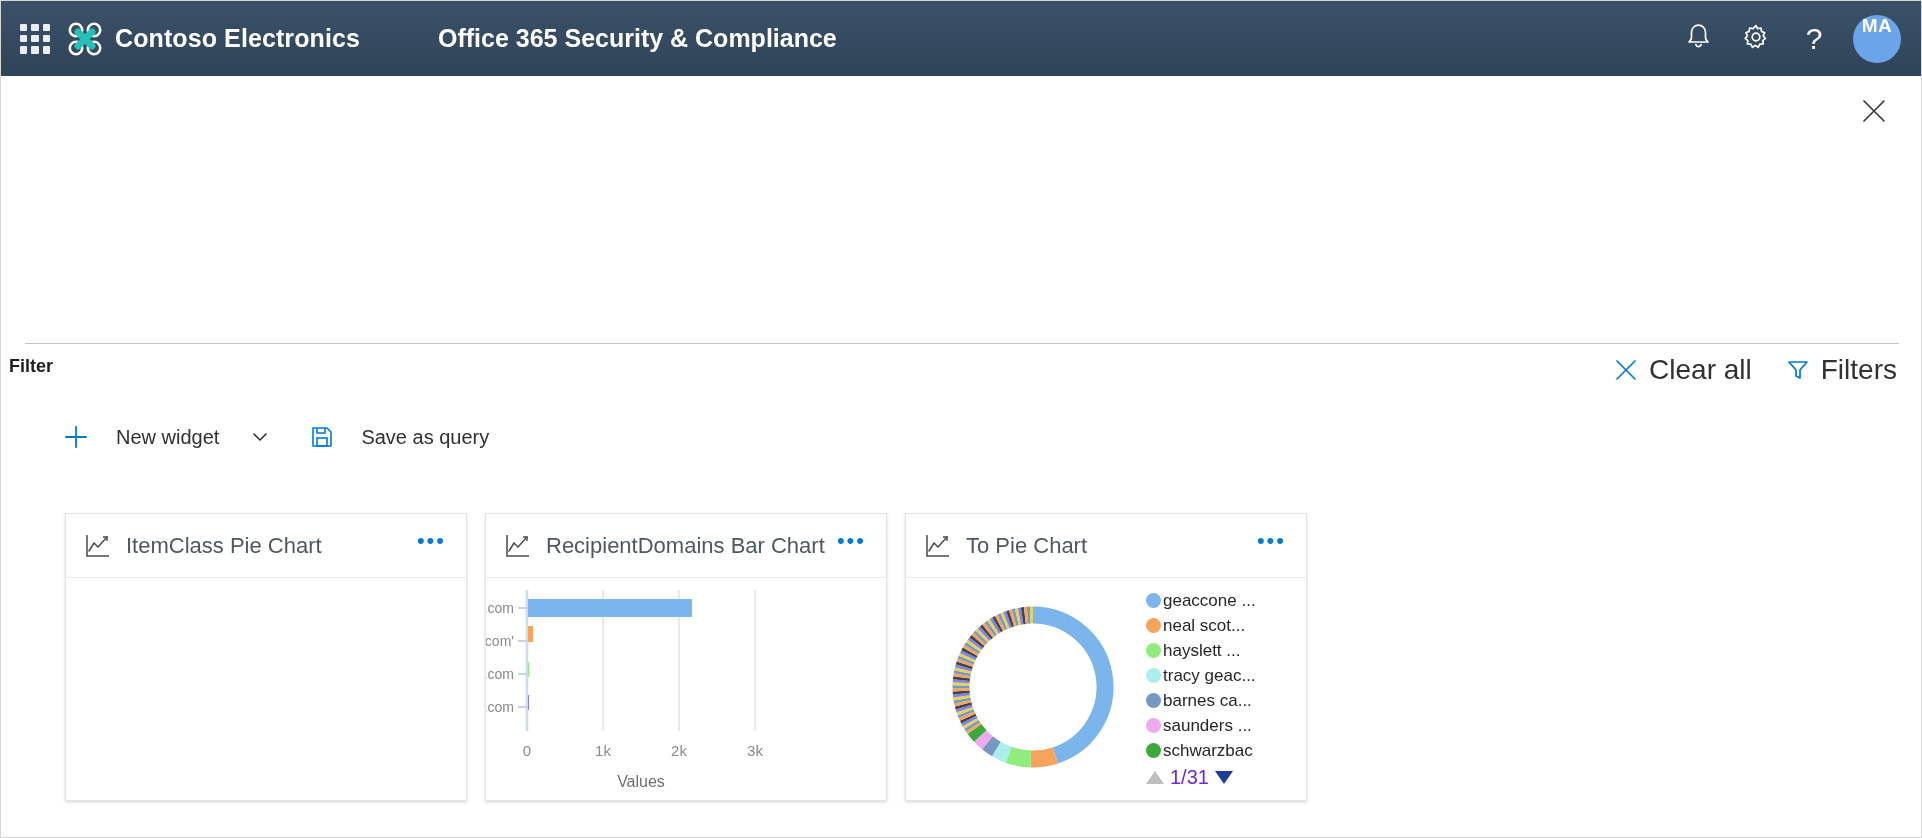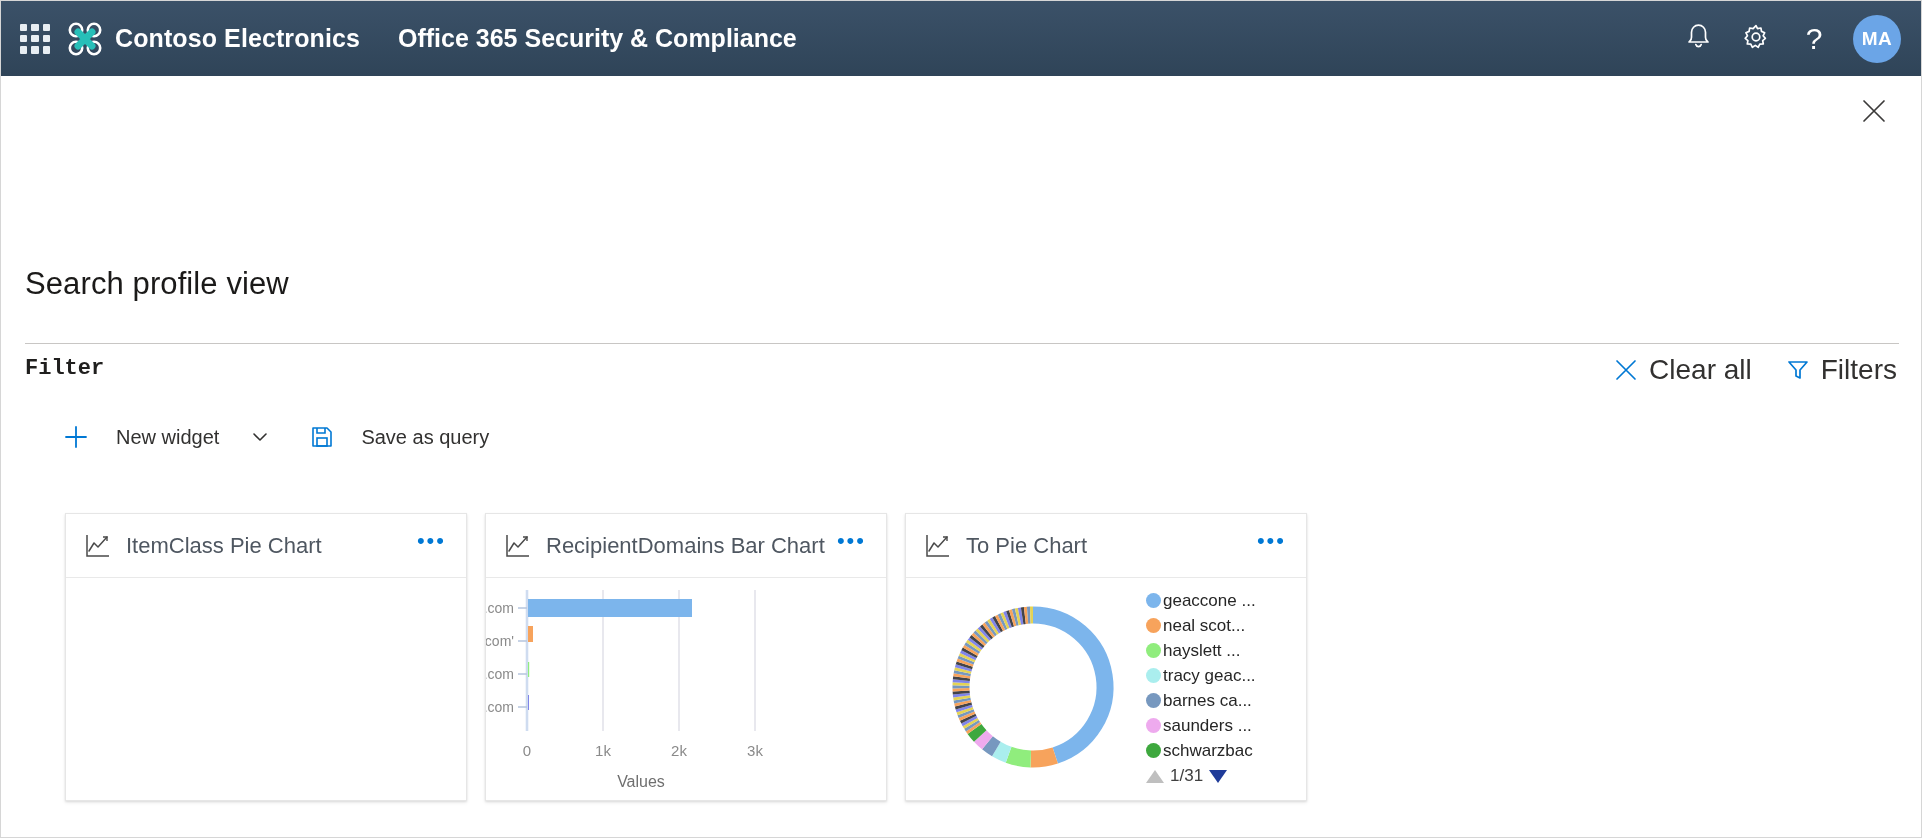--- a/index.html
+++ b/index.html
@@ -40,39 +40,39 @@
   }
   .waffle i { background: #e8eef3; border-radius: 1px; display:block; }
 
   .brand { display: flex; align-items: center; cursor: pointer; }
   .brand-logo { width: 34px; height: 34px; margin-right: 13px; flex: 0 0 auto; }
   .brand-name {
     font-size: 25px; font-weight: 600; letter-spacing: .1px;
     color: #ffffff; white-space: nowrap;
   }
   .app-title {
-    margin-left: 38px;
+    margin-left: 78px;
     font-size: 25px; font-weight: 600;
     color: #ffffff; white-space: nowrap;
     cursor: pointer;
   }
   .header-right {
     margin-left: auto; display: flex; align-items: center;
     padding-right: 14px;
   }
   .hdr-btn {
     width: 58px; height: 58px;
     display: flex; align-items: center; justify-content: center;
     cursor: pointer; color: #ffffff;
   }
   .qmark { font-size: 30px; line-height: 1; font-weight: 400; color:#ffffff; }
   .avatar {
     width: 48px; height: 48px; border-radius: 50%;
     background: #6ba5e7; color: #ffffff;
-    display: flex; align-items: center; justify-content: center;
+    display: flex; align-items: flex-start; justify-content: center;
     font-size: 19px; font-weight: 600; letter-spacing: .5px;
     margin-left: 10px; margin-right: 8px; cursor: pointer;
     flex: 0 0 auto;
   }
 
   
   #panel { position: absolute; left: 0; top: 75px; width: 1922px; height: 763px; background:#fff; }
 
   .panel-close {
     position: absolute; right: 28px; top: 16px;
@@ -85,22 +85,22 @@
     position: absolute; left: 24px; top: 190px;
     font-size: 31px; font-weight: 400; color: #1b1a19;
     letter-spacing: .1px;
   }
   .title-rule {
     position: absolute; left: 24px; right: 24px; top: 267px;
     height: 1px; background: #c8c6c4;
   }
 
   .filter-label {
-    position: absolute; left: 24px; top: 280px;
-    font-size: 22px; font-weight: 700; color: #201f1e; font-family: Liberation Mono, monospace;
+    position: absolute; left: 8px; top: 280px;
+    font-size: 18px; font-weight: 700; color: #201f1e;
   }
 
   .filter-actions {
     position: absolute; right: 22px; top: 274px;
     display: flex; align-items: center; gap: 26px;
   }
   .cmd {
     display: flex; align-items: center; gap: 11px;
     cursor: pointer; color: #323130; font-size: 28px;
     padding: 4px 4px;
@@ -168,21 +168,21 @@
     height: 25px; flex: 0 0 25px; cursor: pointer;
   }
   .legend-row .legend-text { font-size: 17px; color: #262626; }
   .legend-pager {
     display: flex; align-items: center; gap: 6px;
     margin-top: 3px; font-size: 15px; color: #333;
   }
   .tri-up, .tri-down { width:0; height:0; cursor:pointer; }
   .tri-up { border-left: 9px solid transparent; border-right: 9px solid transparent; border-bottom: 13px solid #bfbfbf; }
   .tri-down { border-left: 9px solid transparent; border-right: 9px solid transparent; border-top: 13px solid #1f3b99; }
-  .pager-num { color:#404040; font-size: 17px; }
+  .pager-num { color:#6d28d9; font-size: 20px; }
 </style>
 </head>
 <body>
 
 <div id="page">
 
   <div id="suite-header">
 
     <div class="waffle">
       <i></i>
@@ -242,21 +242,20 @@
   <div id="panel">
 
     <div class="panel-close">
       <span>
         <svg width="26" height="26" viewBox="0 0 26 26" aria-hidden="true">
           <path d="M3 3 L23 23 M23 3 L3 23" stroke="#3b3a39" stroke-width="1.7" stroke-linecap="round"></path>
         </svg>
       </span>
     </div>
 
-    <div class="page-title">Search profile view</div>
     <div class="title-rule"></div>
 
     <div class="filter-label">Filter</div>
 
     <div class="filter-actions">
       <div class="cmd">
         <span class="glyph">
           <svg width="24" height="24" viewBox="0 0 24 24" aria-hidden="true">
             <path d="M3 3 L21 21 M21 3 L3 21" stroke="#0078d4" stroke-width="1.7" stroke-linecap="round"></path>
           </svg>

